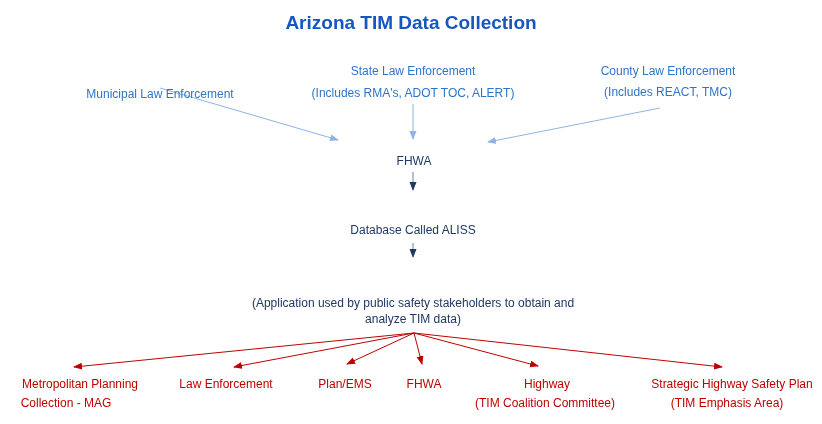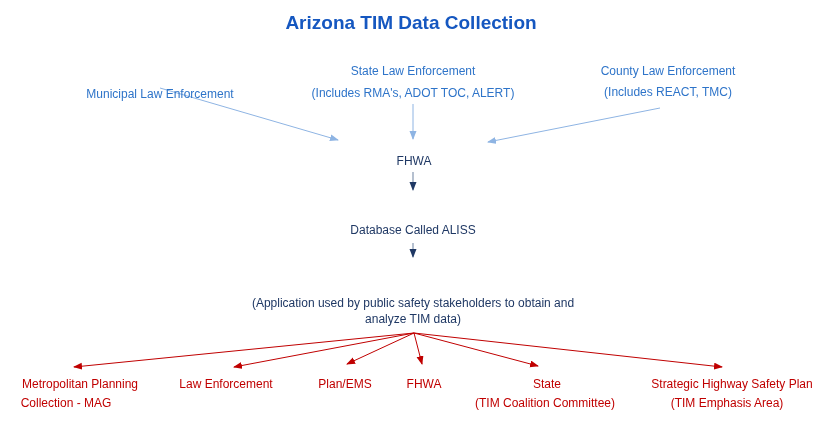--- a/index.html
+++ b/index.html
@@ -96,19 +96,19 @@
 
   <div class="t red" style="left:67px; top:377px;margin-left:13px;">Metropolitan Planning</div>
   <div class="t red" style="left:66px; top:396px;">Collection - MAG</div>
 
   <div class="t red" style="left:226px; top:377px;">Law Enforcement</div>
 
   <div class="t red" style="left:345px; top:377px;">Plan/EMS</div>
 
   <div class="t red" style="left:424px; top:377px;">FHWA</div>
 
-  <div class="t red" style="left:547px; top:377px;">State</div>
+  <div class="t red" style="left:547px; top:377px;">Highway</div>
   <div class="t red" style="left:545px; top:396px;">(TIM Coalition Committee)</div>
 
   <div class="t red" style="left:732px; top:377px;">Strategic Highway Safety Plan</div>
   <div class="t red" style="left:727px; top:396px;">(TIM Emphasis Area)</div>
 
 </div>
 
 </body></html>

